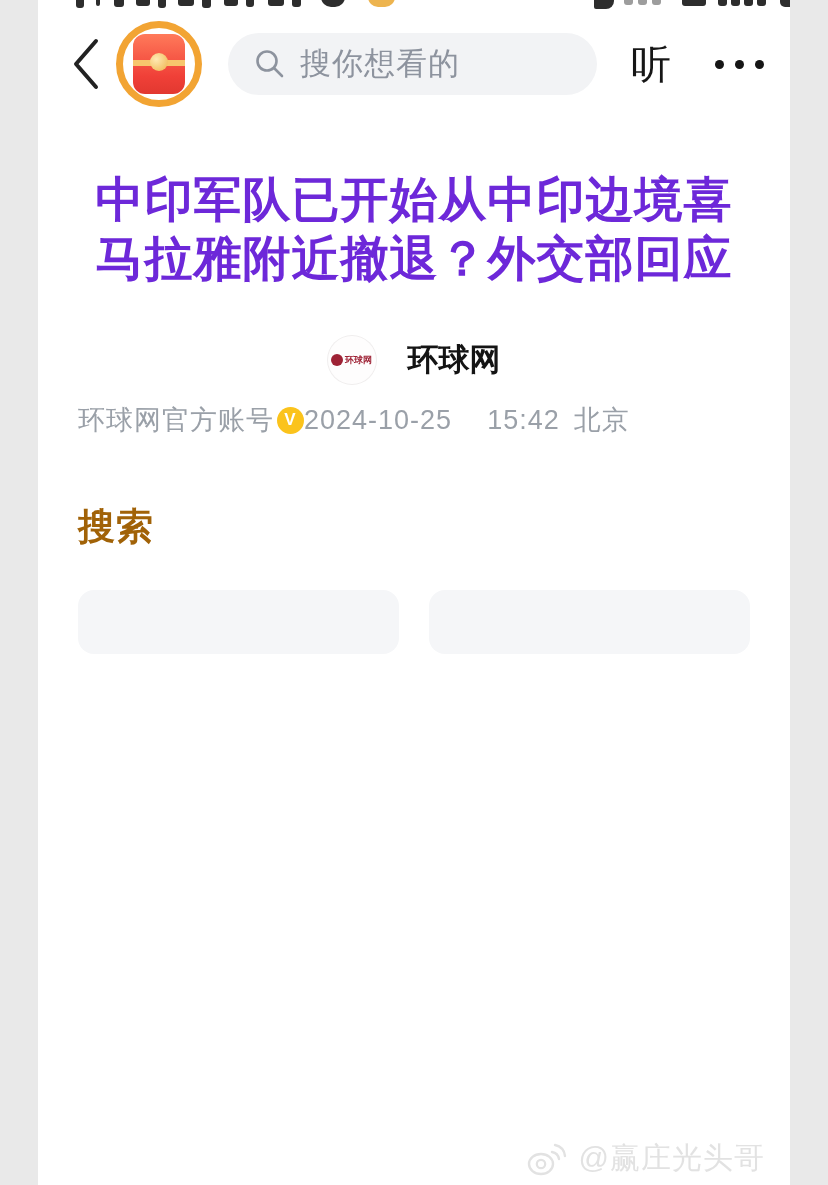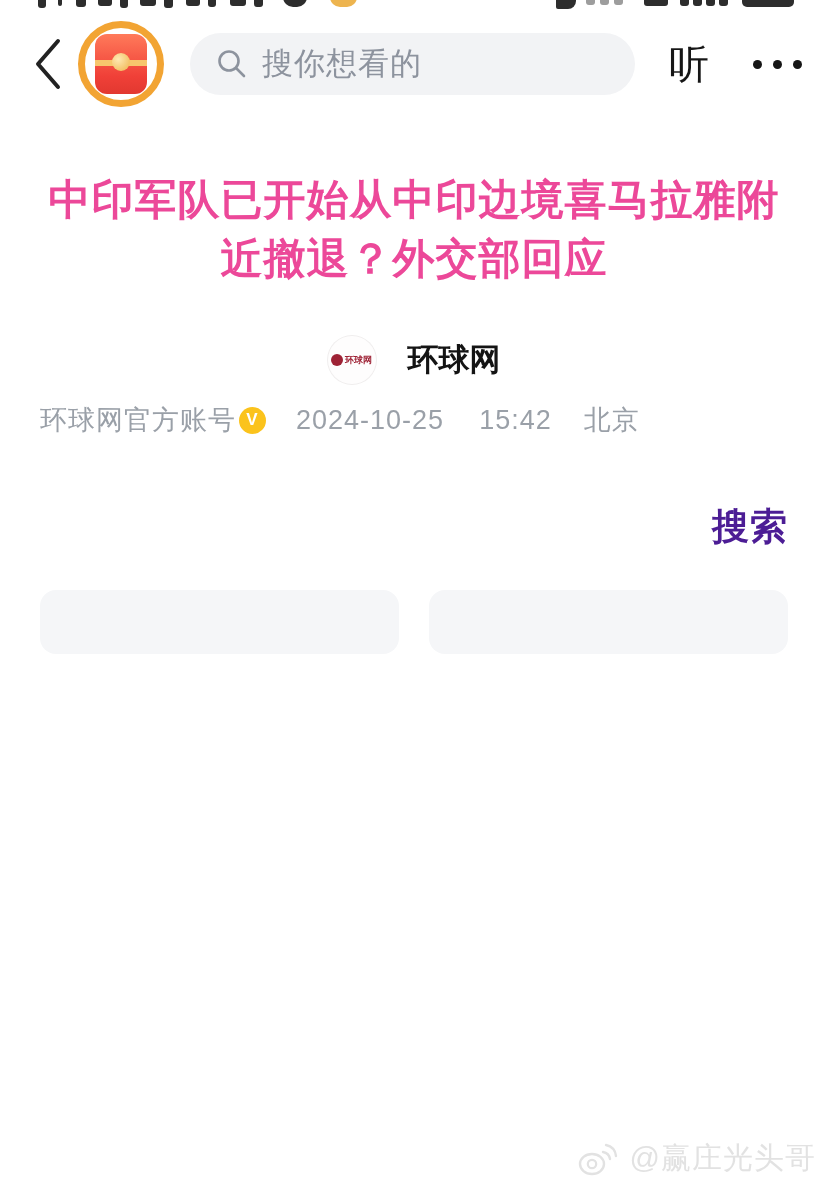--- a/index.html
+++ b/index.html
@@ -1,17 +1,17 @@
 <!DOCTYPE html>
 <html><head>
 <meta charset="utf-8">
 <style>
   html,body{margin:0;padding:0;background:#e9e9e9;}
   .page{
-    position:relative;width:828px;height:1185px;margin:0 auto;
+    position:relative;width:752px;height:1185px;margin:0 auto;
     background:#ffffff;overflow:hidden;
     font-family:"Liberation Sans","DejaVu Sans",sans-serif;
     color:#1f1f1f;
   }
   
   .status-bar{position:relative;height:16px;overflow:hidden;}
   .status-bar i{position:absolute;top:-3px;background:#2d2d2d;border-radius:0 0 3px 3px;}
   .status-bar i.circ{border-radius:0 0 12px 12px;}
   .status-bar i.gold{background:#edb44f;}
   .status-bar i.gray{background:#9d9d9d;}
@@ -27,49 +27,49 @@
              background:radial-gradient(circle at 35% 35%,#ffe9b3,#eeb24a);}
   .search-pill{flex:1;display:flex;align-items:center;height:62px;margin:0 34px 0 26px;
                background:#f2f3f5;border-radius:31px;padding:0 26px;cursor:text;}
   .search-pill svg{flex:0 0 auto;margin-right:14px;}
   .placeholder{font-size:31px;color:#8d939e;letter-spacing:1px;}
   .listen-btn{font-size:40px;color:#161616;margin-right:44px;cursor:pointer;flex:0 0 auto;line-height:1;}
   .more-btn{display:flex;align-items:center;gap:11px;cursor:pointer;flex:0 0 auto;padding:10px 0;}
   .more-btn i{width:9px;height:9px;border-radius:50%;background:#161616;}
   
   .article{padding:0 40px;}
-  .title{margin:62px 0 0 0;font-size:42px;line-height:59px;font-weight:700;color:#ec4899;
+  .title{margin:62px 0 0 0;font-size:48px;line-height:59px;font-weight:700;color:#6d28d9;
          text-align:center;letter-spacing:1px;}
   .author-row{margin-top:48px;display:flex;align-items:center;justify-content:center;gap:32px;}
   .avatar{position:relative;width:48px;height:48px;border-radius:50%;background:#fefdfd;
           box-shadow:0 0 0 1px #f0eeee;display:flex;align-items:center;justify-content:center;
           gap:2px;overflow:hidden;cursor:pointer;}
   .logo-dot{width:12px;height:12px;border-radius:50%;background:#9e2235;flex:0 0 auto;}
   .logo-text{font-size:9px;font-weight:700;color:#9e2235;white-space:nowrap;letter-spacing:0;}
   .author-name{font-size:31px;font-weight:600;color:#141414;cursor:pointer;}
   .meta-row{margin-top:18px;display:flex;align-items:center;justify-content:flex-start;
             font-size:27px;color:#9aa0a8;letter-spacing:1px;}
   .vbadge{display:inline-flex;align-items:center;justify-content:center;width:27px;height:27px;
           border-radius:50%;background:#fbc31c;color:#ffffff;font-size:17px;font-weight:700;
           margin-left:3px;}
-  .meta-date{margin-left:30px;}
+  .meta-date{}
   .meta-time{margin-left:35px;}
-  .meta-loc{margin-left:32px;}
+  .meta-loc{margin-left:14px;}
   
   .body{margin-top:66px;}
   .body p{margin:0;font-size:35px;line-height:57px;color:#242424;letter-spacing:2px;
           text-align:justify;text-indent:2em;}
   .body p + p{margin-top:57px;}
   
   .search-section{padding:0 40px;}
-  .search-section h2{margin:64px 0 0 0;font-size:37px;font-weight:700;color:#4c1d95;letter-spacing:1px;text-align:right;}
+  .search-section h2{margin:64px 0 0 0;font-size:37px;font-weight:700;color:#a16207;letter-spacing:1px;}
   .chips{display:flex;gap:30px;margin-top:38px;}
   .chip{flex:1;height:64px;background:#f5f6f8;border-radius:16px;cursor:pointer;}
   
-  .watermark{position:absolute;right:12px;bottom:6px;display:flex;align-items:center;gap:12px;
+  .watermark{position:absolute;right:25px;bottom:6px;display:flex;align-items:center;gap:12px;
              color:#e2e2e2;font-size:30px;letter-spacing:1px;}
 </style>
 </head>
 <body>
 
 <div class="page">
 
   <div class="status-bar">
     <i style="left:38px;width:8px;height:11px;"></i>
     <i style="left:58px;width:4px;height:9px;"></i>

